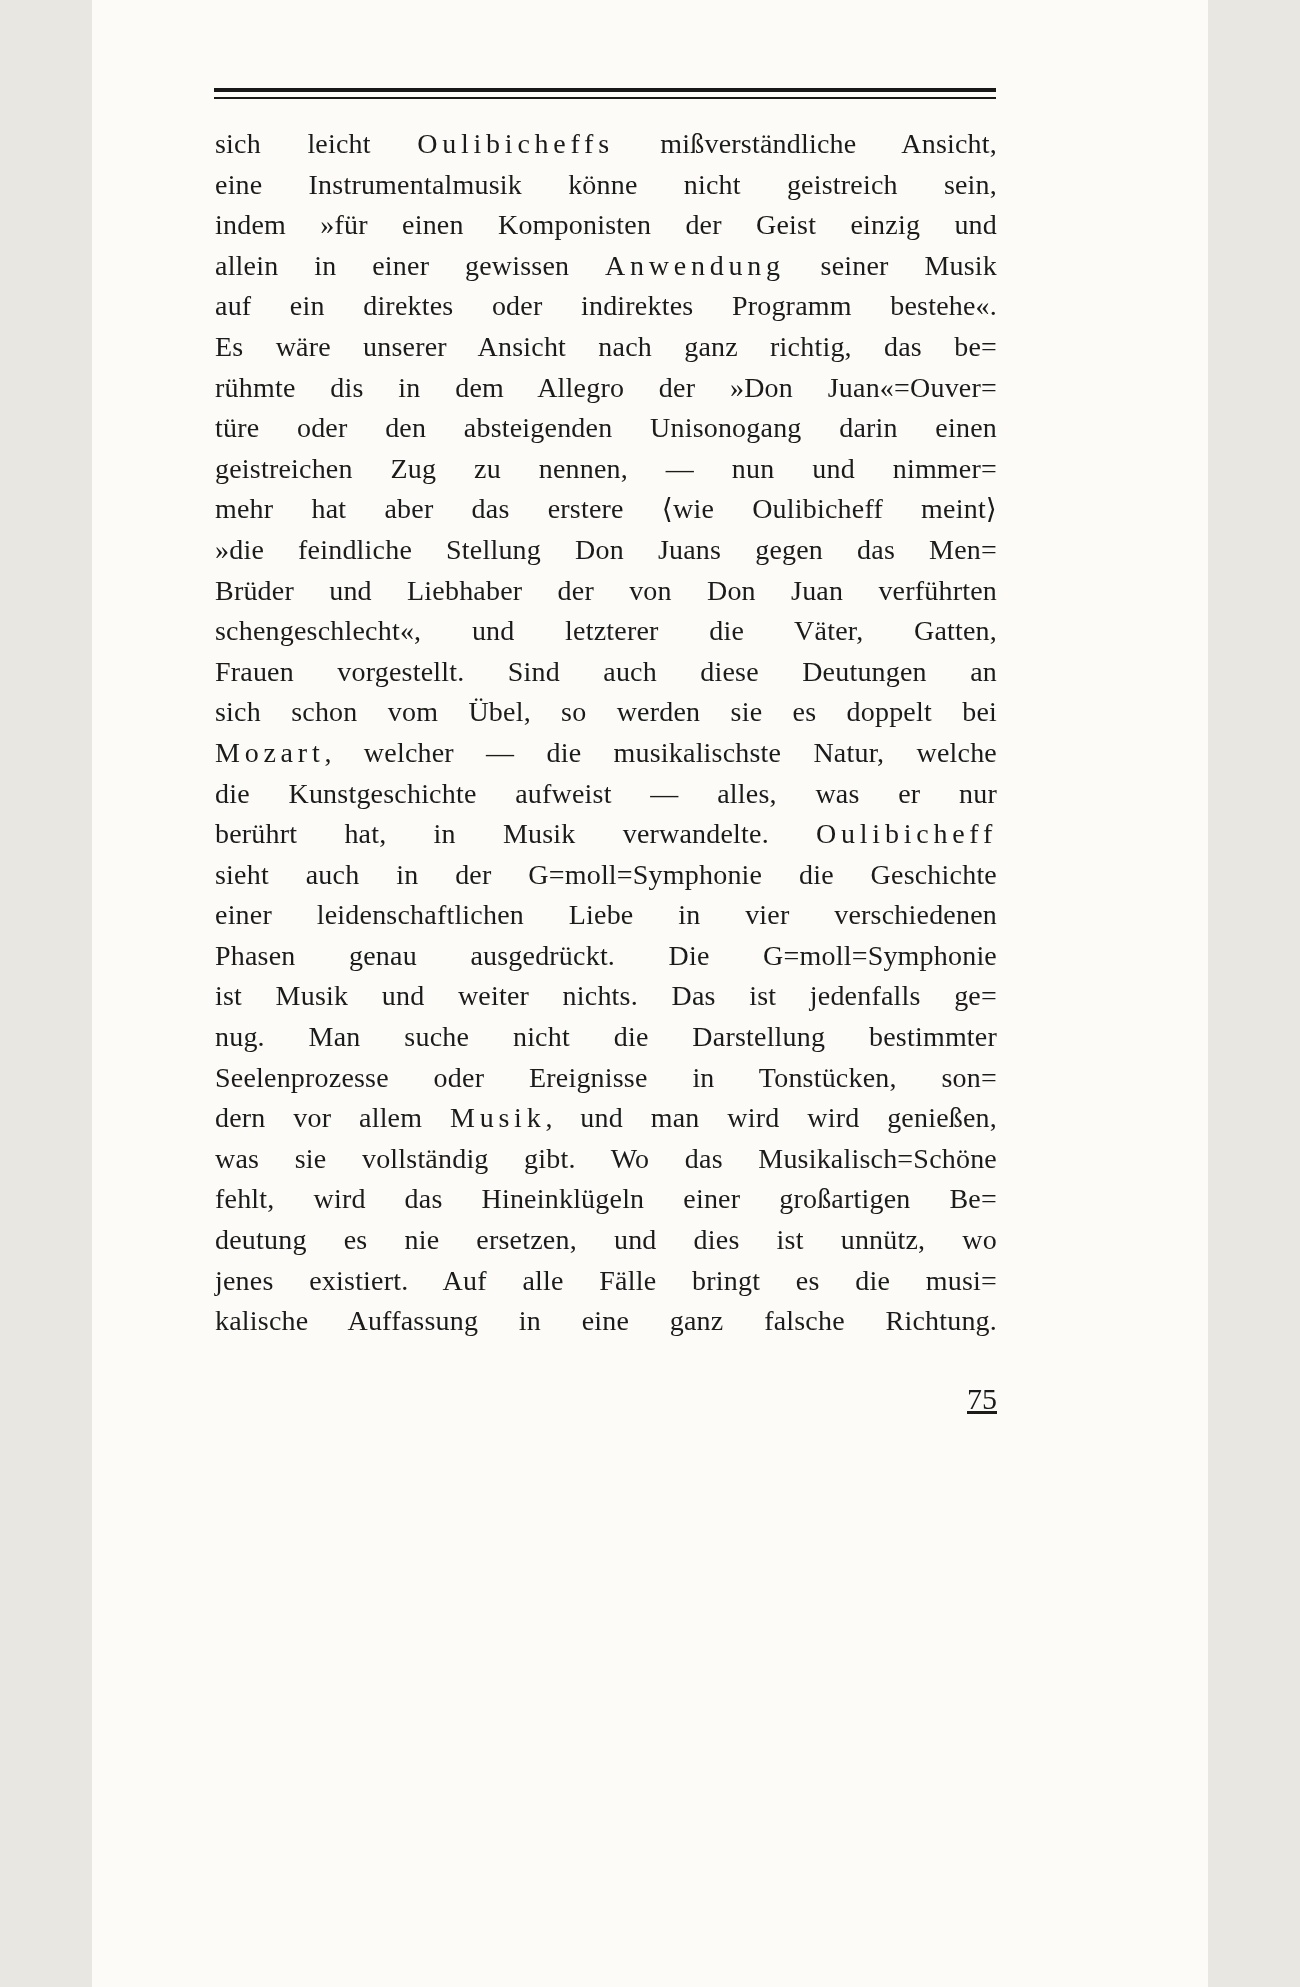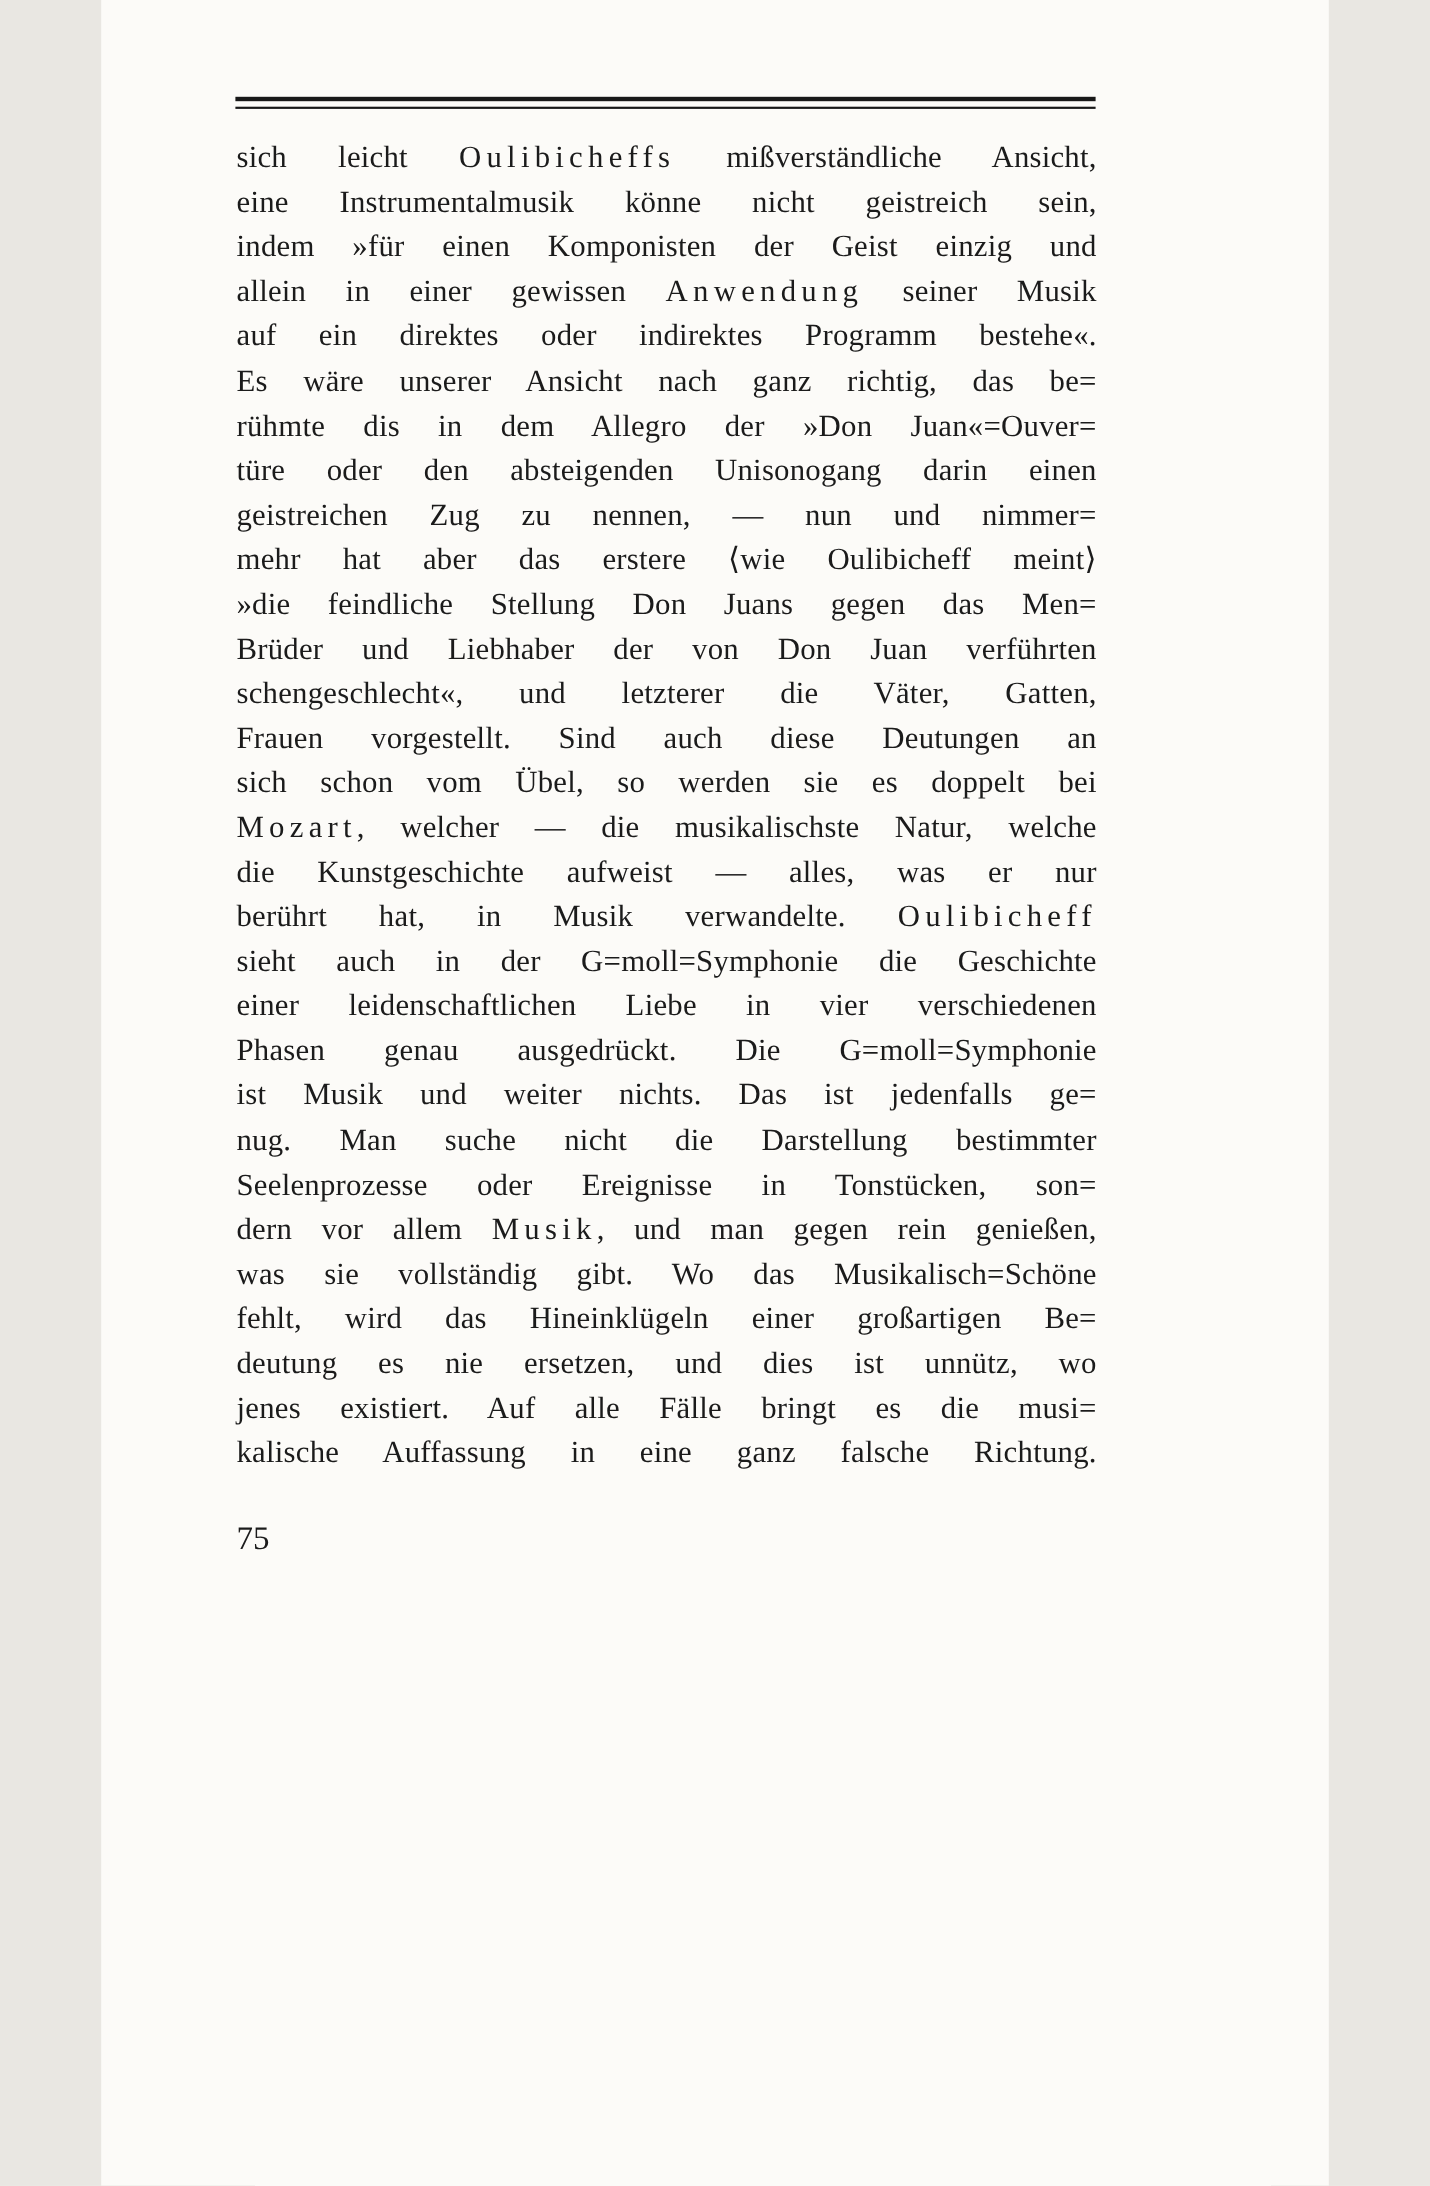--- a/index.html
+++ b/index.html
@@ -41,22 +41,24 @@
     color: #1b1b1b;
   }
   .sp {
     letter-spacing: 0.17em;
   }
   .page-number {
     position: absolute;
     left: 123px;
     top: 1382px;
     width: 782px;
+    text-align: right;
     font-size: 30px;
     color: #1b1b1b;
+    text-decoration: underline;
   }
 </style>
 </head>
 <body>
 
 <div class="page">
   <div class="double-rule"></div>
   <div class="text-block">
       <div class="line"><span>sich leicht </span><span class="sp">Oulibicheffs</span><span> mißverständliche Ansicht,</span></div>
       <div class="line"><span>eine Instrumentalmusik könne nicht geistreich sein,</span></div>
@@ -75,21 +77,21 @@
       <div class="line"><span>sich schon vom Übel, so werden sie es doppelt bei</span></div>
       <div class="line"><span class="sp">Mozart</span><span>, welcher — die musikalischste Natur, welche</span></div>
       <div class="line"><span>die Kunstgeschichte aufweist — alles, was er nur</span></div>
       <div class="line"><span>berührt hat, in Musik verwandelte.  </span><span class="sp">Oulibicheff</span></div>
       <div class="line"><span>sieht auch in der G=moll=Symphonie die Geschichte</span></div>
       <div class="line"><span>einer leidenschaftlichen Liebe in vier verschiedenen</span></div>
       <div class="line"><span>Phasen genau ausgedrückt.  Die G=moll=Symphonie</span></div>
       <div class="line"><span>ist Musik und weiter nichts.  Das ist jedenfalls ge=</span></div>
       <div class="line"><span>nug.  Man suche nicht die Darstellung bestimmter</span></div>
       <div class="line"><span>Seelenprozesse oder Ereignisse in Tonstücken, son=</span></div>
-      <div class="line"><span>dern vor allem </span><span class="sp">Musik</span><span>, und man gegen rein genießen,</span></div>
+      <div class="line"><span>dern vor allem </span><span class="sp">Musik</span><span>, und man wird wird genießen,</span></div>
       <div class="line"><span>was sie vollständig gibt.  Wo das Musikalisch=Schöne</span></div>
       <div class="line"><span>fehlt, wird das Hineinklügeln einer großartigen Be=</span></div>
       <div class="line"><span>deutung es nie ersetzen, und dies ist unnütz, wo</span></div>
       <div class="line"><span>jenes existiert.  Auf alle Fälle bringt es die musi=</span></div>
       <div class="line"><span>kalische Auffassung in eine ganz falsche Richtung.</span></div>
     </div>
   <div class="page-number">75</div>
 </div>
 
 </body></html>

